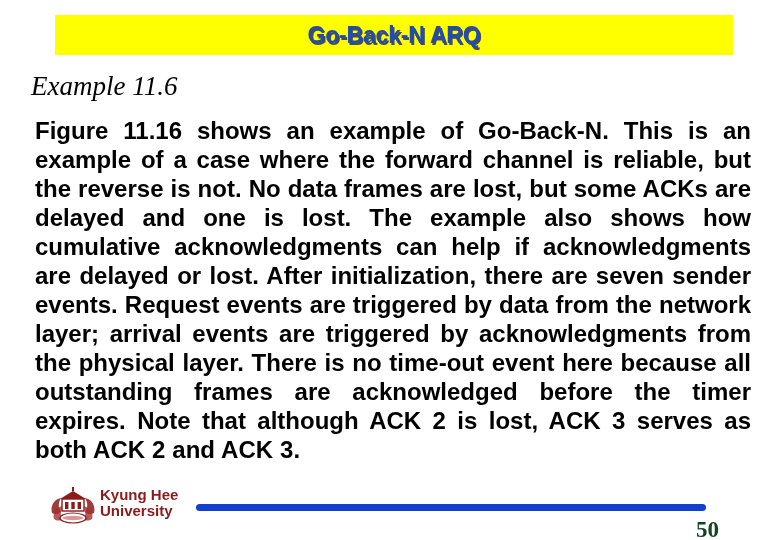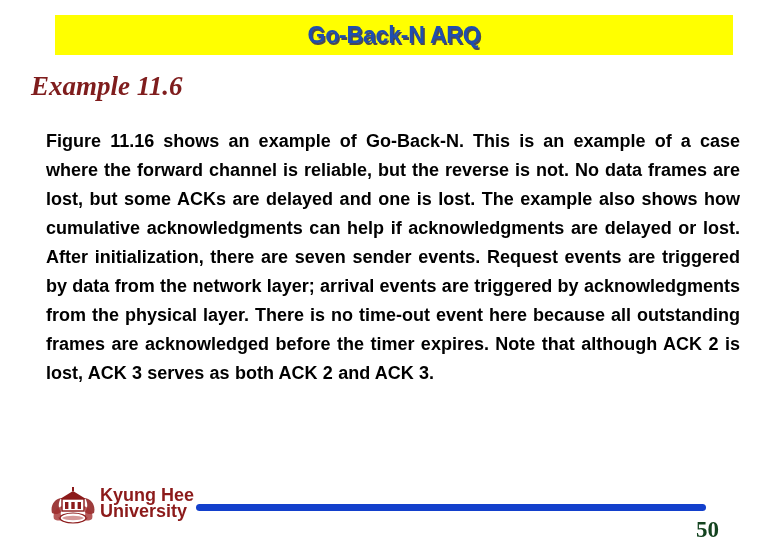--- a/index.html
+++ b/index.html
@@ -45,40 +45,40 @@
     white-space: nowrap;
     line-height: 1;
   }
 
   
   .example-heading {
     position: absolute;
     left: 31px;
     top: 72px;
     font-family: "Liberation Serif", serif;
-    font-weight: bold;
+    font-weight: normal;
     font-style: italic;
     font-size: 27px;
-    color: #7f1d1d;
+    color: #000000;
     line-height: 1.1;
     white-space: nowrap;
   }
 
   
   .body-block {
     position: absolute;
     left: 31px;
     top: 112px;
     width: 724px;
   }
   .body-para {
-    margin: 15px;
+    margin: 4px;
     font-family: "Liberation Sans", sans-serif;
     font-weight: bold;
-    font-size: 18px;
+    font-size: 24px;
     line-height: 29px;
     color: #000000;
     text-align: justify;
     text-justify: inter-word;
     word-spacing: 0.3px;
   }
 
   
   .footer {
     position: absolute;
@@ -95,21 +95,21 @@
     height: 50px;
   }
   .logo-wrap svg { display: block; }
 
   .uni-name {
     position: absolute;
     left: 100px;
     top: 9px;
     font-family: "Liberation Sans", sans-serif;
     font-weight: bold;
-    font-size: 18px;
+    font-size: 15px;
     line-height: 16px;
     color: #8c1a1a;
     white-space: nowrap;
   }
 
   .rule-line {
     position: absolute;
     left: 196px;
     top: 26px;
     width: 510px;

